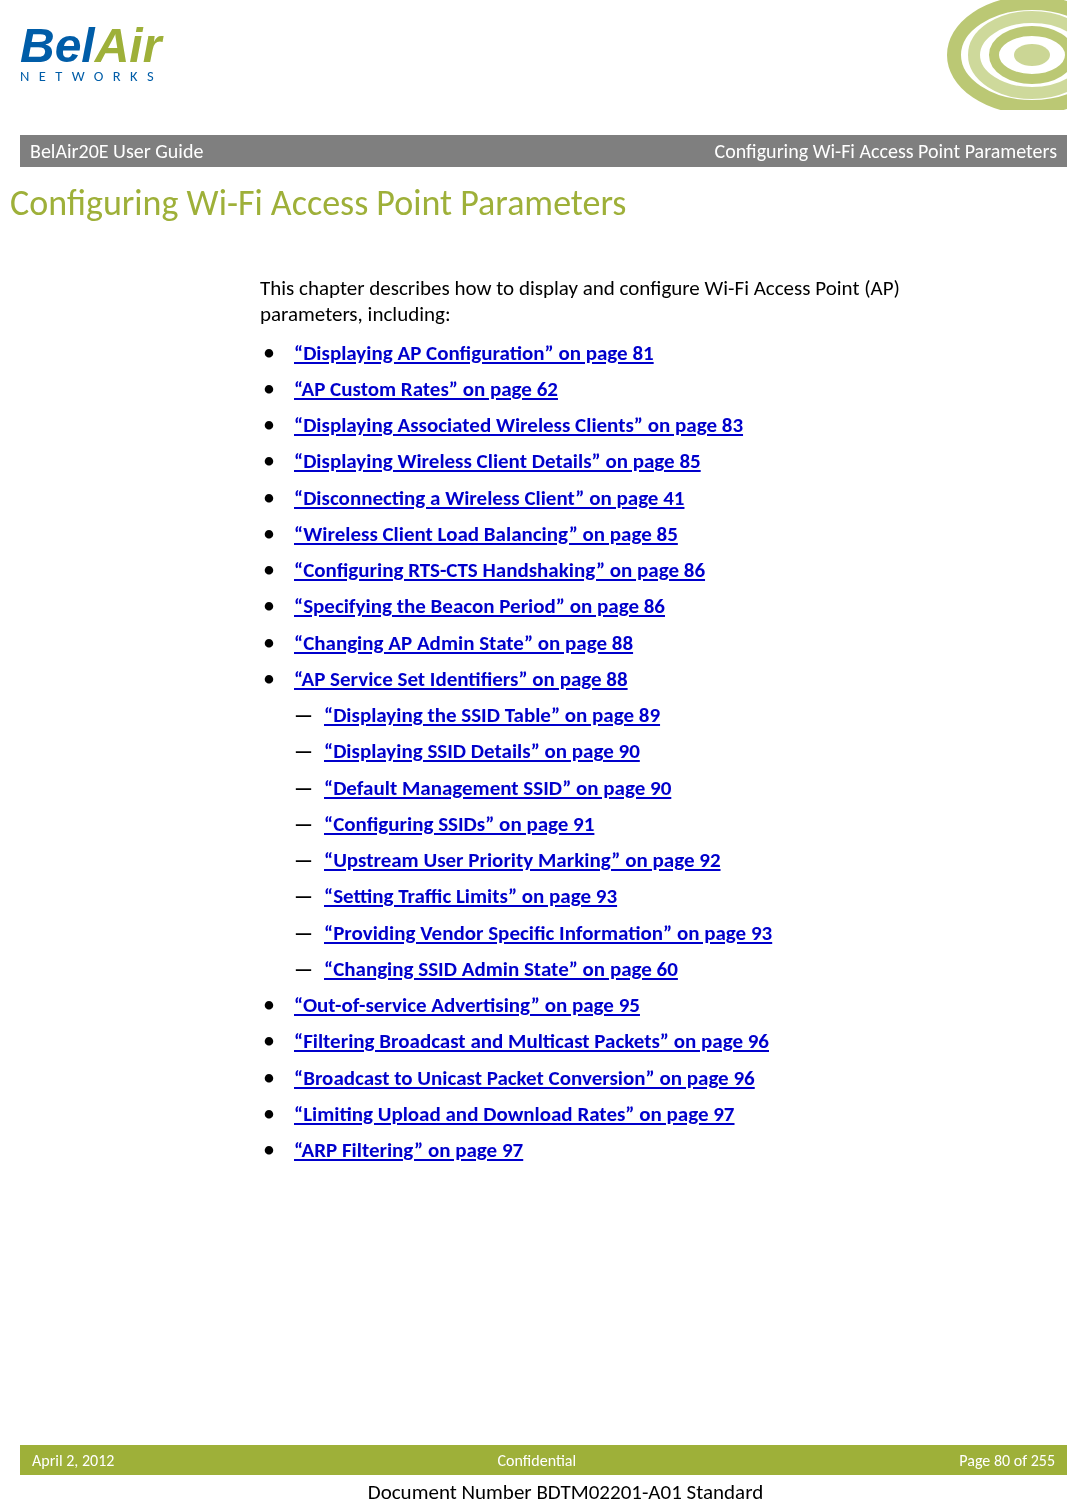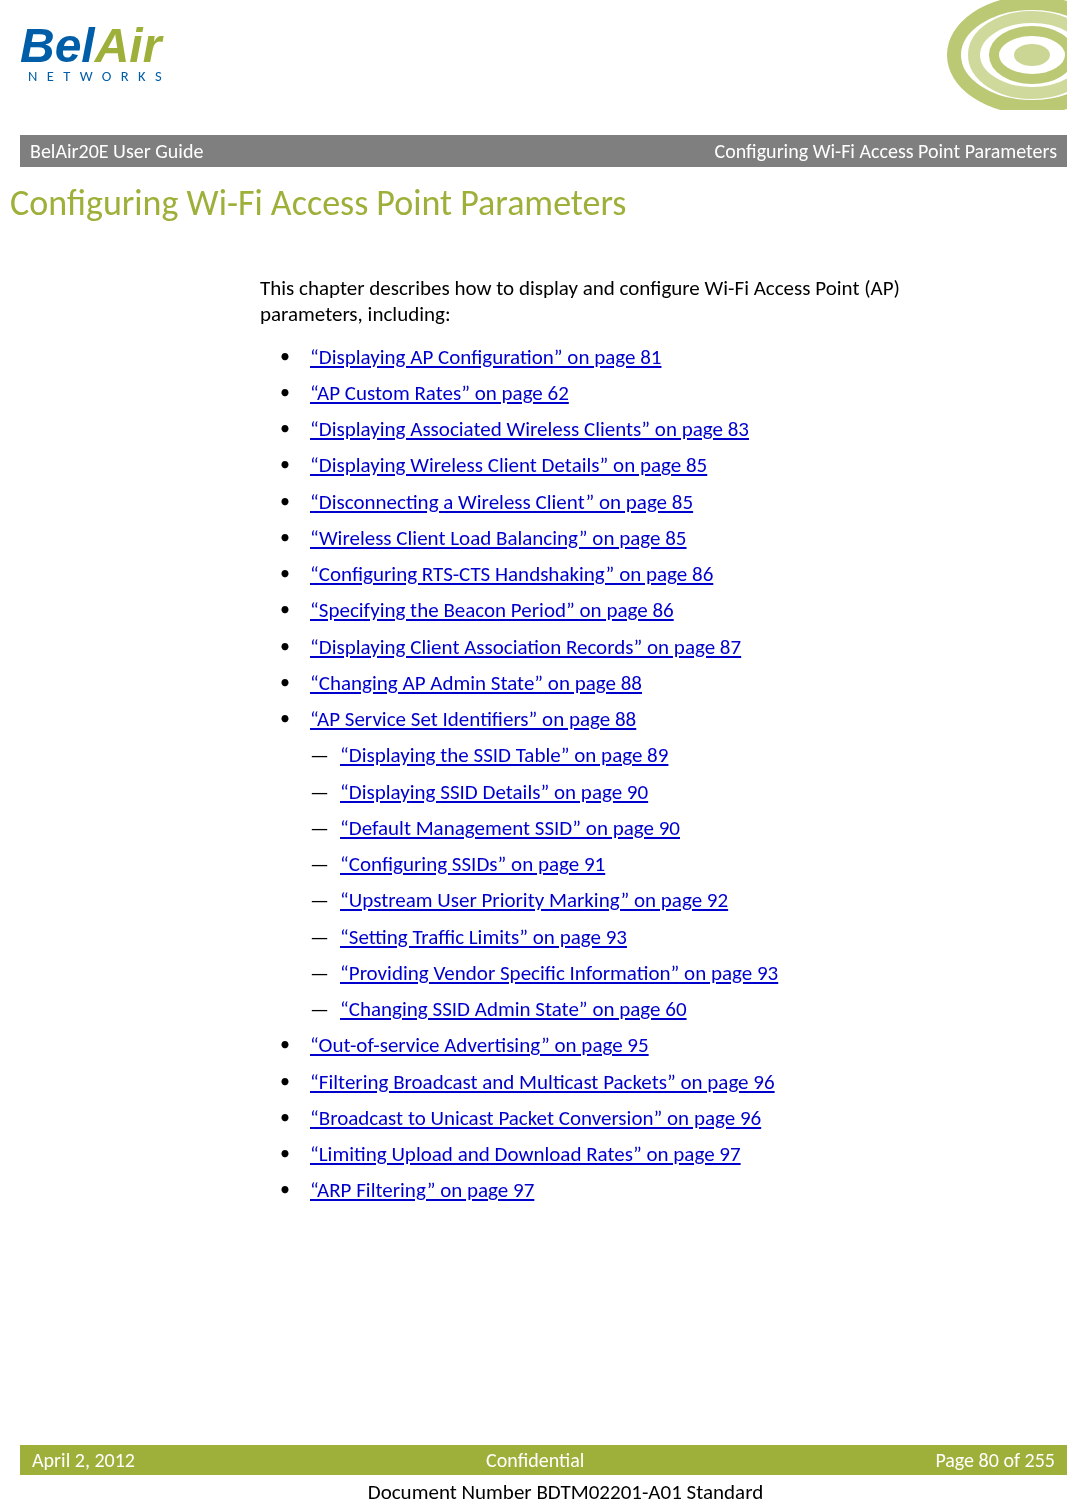--- a/index.html
+++ b/index.html
@@ -30,21 +30,21 @@
       letter-spacing: 0px;
     }
     .logo-belair .bel { color: #005da8; font-style: italic; font-weight: 600;}
     .logo-belair .air { color: #9eb039; font-style: italic; font-weight: 600; margin-top: 46px;}
     .logo-belair .networks {
       font-size: 14.5px;
       letter-spacing: 9.4px;
       color: #005da8;
       font-weight: 400;
       margin-top: -6px;
-      margin-left: 8px;
+      margin-left: 0;
     }
     .logo-swoosh {
       position: absolute;
       right: 20px;
       top: 0;
       width: 120px;
       height: 110px;
       overflow: hidden;
     }
     .header-bar {
@@ -72,22 +72,23 @@
     .body-col {
       margin-left: 240px;
       margin-right: 60px;
       font-size: 21px;
       line-height: 1.25;
       color: #000;
     }
     .intro-text { margin-bottom: 12px; }
     ul.toc-list {
       list-style: none;
-      margin: 16px;
+      margin: 0;
       padding: 0;
+      font-weight: bold;
     }
     ul.toc-list > li {
       position: relative;
       padding-left: 34px;
       margin-bottom: 10px;
       font-size: 21px;
     }
     ul.toc-list > li::before {
       content: "•";
       position: absolute;
@@ -120,21 +121,21 @@
       bottom: 36px;
       left: 20px;
       right: 20px;
       height: 30px;
       background: #9eb039;
       display: flex;
       align-items: center;
       justify-content: space-between;
       padding: 0 12px;
       color: #fff;
-      font-size: 20px;
+      font-size: 16px;
       font-weight: 500;
     }
     .docnum {
       position: absolute;
       bottom: 6px;
       left: 0;
       right: 0;
       text-align: center;
       font-size: 21px;
       font-weight: 400;
@@ -180,25 +181,24 @@
     <h1 class="chapter-title">Configuring Wi-Fi Access Point Parameters</h1>
 
     <div class="body-col">
       <p class="intro-text">This chapter describes how to display and configure Wi-Fi Access Point (AP) parameters, including:</p>
 
       <ul class="toc-list" id="toc-root">
           <li><a class="xref" href="#">“Displaying AP Configuration” on page 81</a></li>
           <li><a class="xref" href="#">“AP Custom Rates” on page 62</a></li>
           <li><a class="xref" href="#">“Displaying Associated Wireless Clients” on page 83</a></li>
           <li><a class="xref" href="#">“Displaying Wireless Client Details” on page 85</a></li>
-          <li><a class="xref" href="#">“Disconnecting a Wireless Client” on page 85</a></li>
+          <li><a class="xref" href="#">“Disconnecting a Wireless Client” on page 41</a></li>
           <li><a class="xref" href="#">“Wireless Client Load Balancing” on page 85</a></li>
           <li><a class="xref" href="#">“Configuring RTS-CTS Handshaking” on page 86</a></li>
           <li><a class="xref" href="#">“Specifying the Beacon Period” on page 86</a></li>
-          <li><a class="xref" href="#">“Displaying Client Association Records” on page 87</a></li>
           <li><a class="xref" href="#">“Changing AP Admin State” on page 88</a></li>
           <li><a class="xref" href="#">“AP Service Set Identifiers” on page 88</a><ul class="sub-list">
               <li><span class="dash">—</span><a class="xref" href="#">“Displaying the SSID Table” on page 89</a></li>
               <li><span class="dash">—</span><a class="xref" href="#">“Displaying SSID Details” on page 90</a></li>
               <li><span class="dash">—</span><a class="xref" href="#">“Default Management SSID” on page 90</a></li>
               <li><span class="dash">—</span><a class="xref" href="#">“Configuring SSIDs” on page 91</a></li>
               <li><span class="dash">—</span><a class="xref" href="#">“Upstream User Priority Marking” on page 92</a></li>
               <li><span class="dash">—</span><a class="xref" href="#">“Setting Traffic Limits” on page 93</a></li>
               <li><span class="dash">—</span><a class="xref" href="#">“Providing Vendor Specific Information” on page 93</a></li>
               <li><span class="dash">—</span><a class="xref" href="#">“Changing SSID Admin State” on page 60</a></li>

